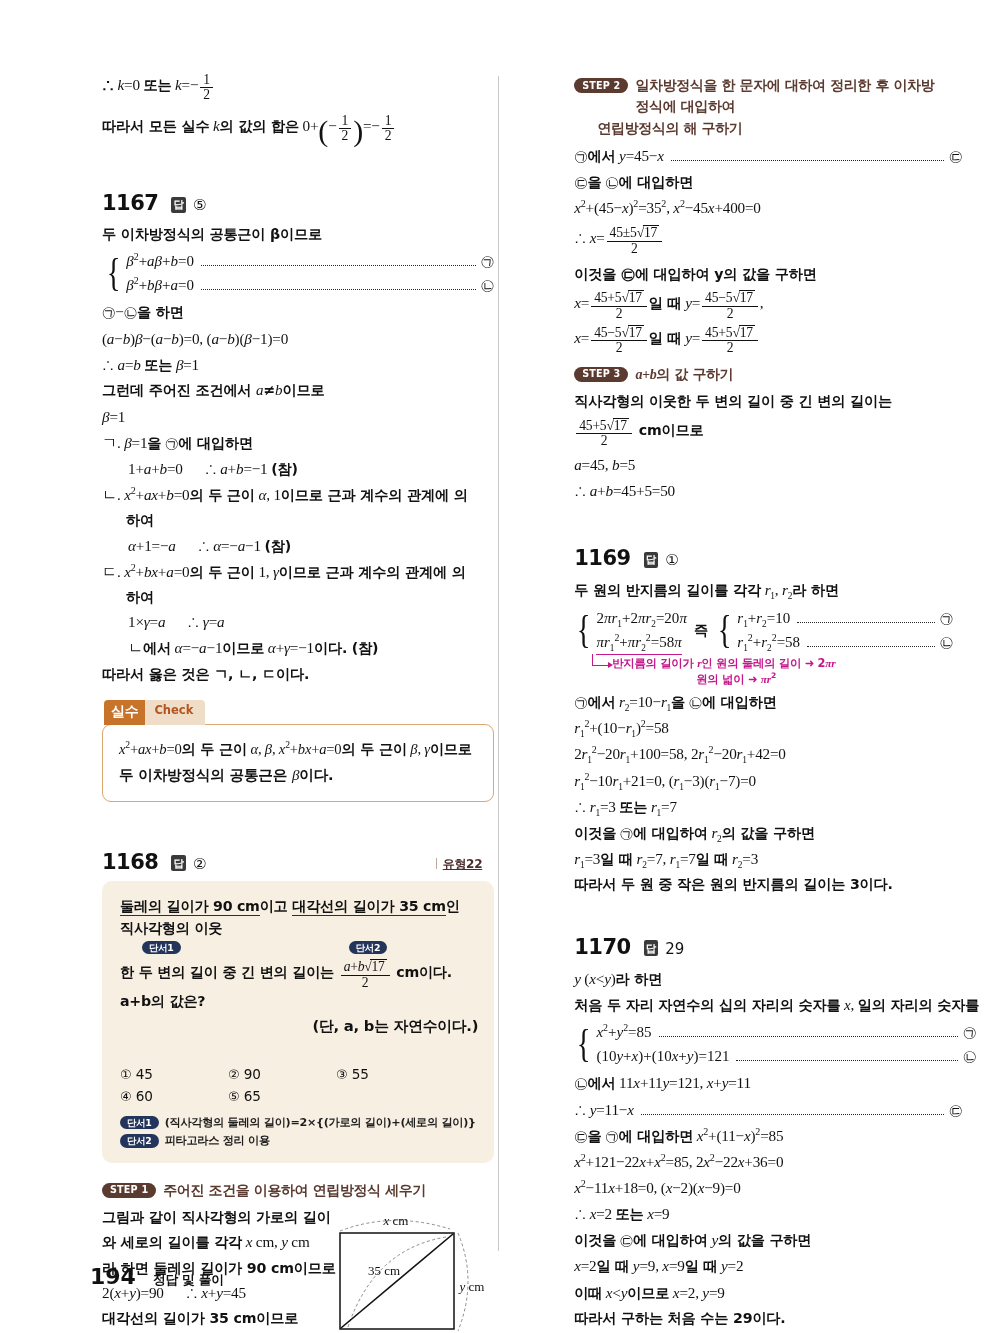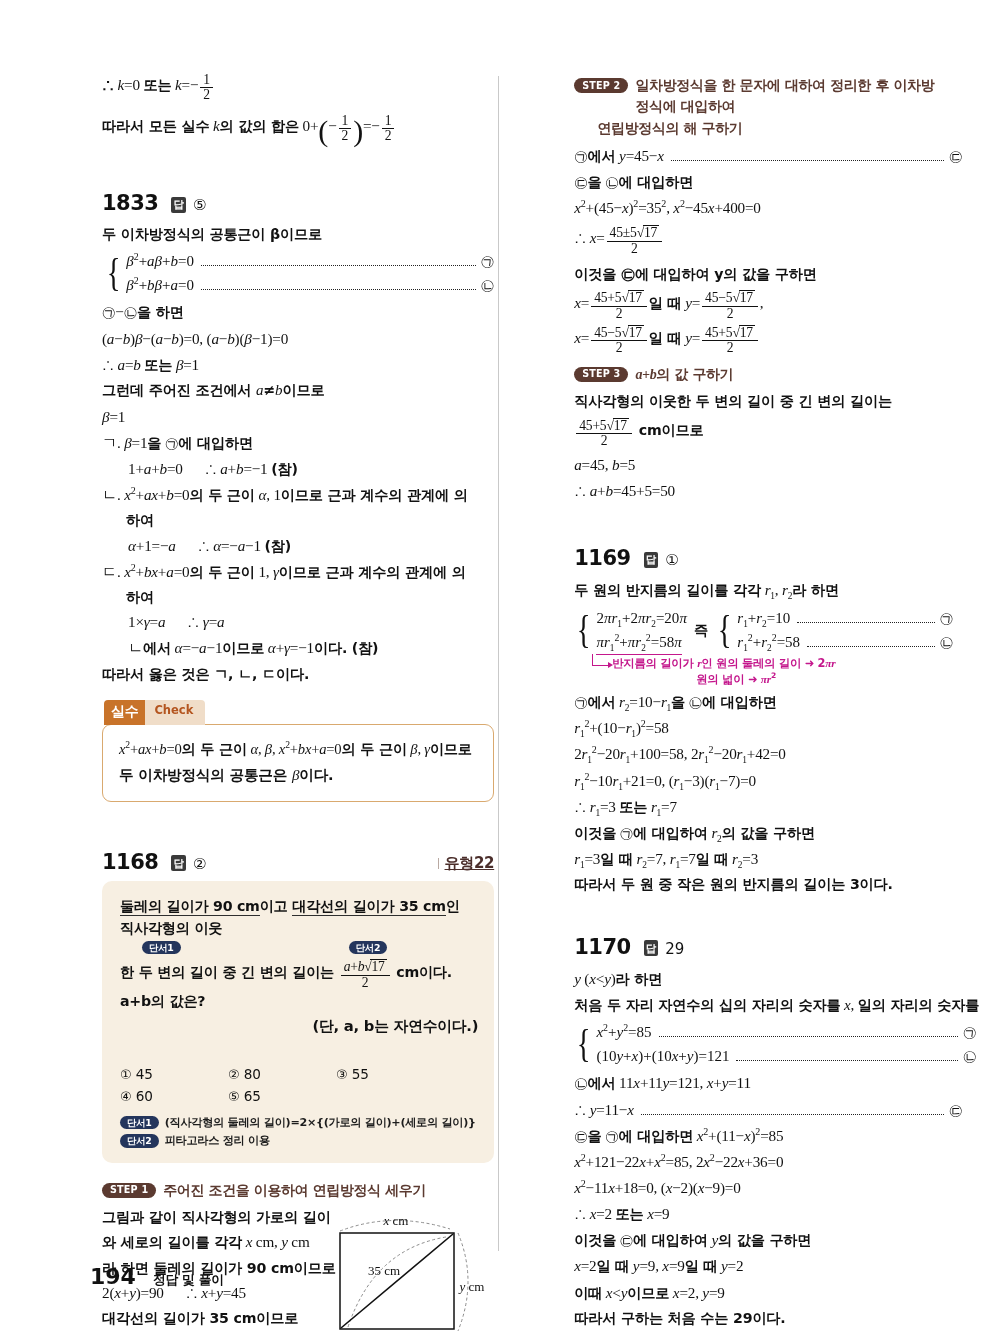--- a/index.html
+++ b/index.html
@@ -89,24 +89,24 @@
     position: relative;
     top: -2px;
   }
   .ans-val {
     margin-left: 7px;
     font-family: "DejaVu Sans", sans-serif;
     font-size: 15px;
   }
   .yuhyeong {
     position: absolute;
-    right: 0;
+    right: 12px;
     bottom: 1px;
     font-family: "DejaVu Sans", sans-serif;
-    font-size: 15px;
+    font-size: 12px;
     font-weight: bold;
     color: #4b2e2b;
     letter-spacing: -0.3px;
     text-decoration: underline;
   }
   .yuhyeong .bar {
     display: inline-block;
     width: 1px; height: 11px;
     background: #b9a9a2;
     margin-right: 6px;
@@ -368,21 +368,21 @@
       <div class="ln">
         <span class="kr">따라서 모든 실수</span> <span class="mathi">k</span><span class="kr">의 값의 합은</span>
         0+<span class="bigparen">(</span>−<span class="frac"><span class="num">1</span><span class="den">2</span></span><span class="bigparen">)</span>=−<span class="frac"><span class="num">1</span><span class="den">2</span></span>
       </div>
 
       <div class="gap28"></div>
       <div class="gap20"></div>
 
       
       <div class="prob-head">
-        <span class="prob-num">1833</span>
+        <span class="prob-num">1167</span>
         <span class="ans-icon">답</span>
         <span class="ans-val">⑤</span>
       </div>
 
       <div class="ln kr">두 이차방정식의 공통근이 β이므로</div>
 
       <div class="sys" style="margin:2px 0 2px 2px;">
         <span class="brace">{</span>
         <span class="rows" style="width:368px;">
           <span class="r dotrow">
@@ -451,21 +451,21 @@
           <span style="display:inline-block;width:168px;"></span>
           <span class="danseo">단서2</span>
         </div>
         <div class="qline" style="margin-top:5px;">
           <span class="kr">한 두 변의 길이 중 긴 변의 길이는 </span><span class="frac"><span class="num"><span class="mathi">a</span>+<span class="mathi">b</span><span class="radsign">√</span><span class="sqrt">17</span></span><span class="den">2</span></span><span class="kr"> cm이다. a+b의 값은?</span>
         </div>
         <div class="qline kr" style="text-align:right;margin-top:3px;">(단, a, b는 자연수이다.)</div>
 
         <div class="choices">
           <span class="ch"><span class="n">①</span><span>45</span></span>
-          <span class="ch"><span class="n">②</span><span>80</span></span>
+          <span class="ch"><span class="n">②</span><span>90</span></span>
           <span class="ch"><span class="n">③</span><span>55</span></span>
         </div>
         <div class="choices" style="margin-top:6px;">
           <span class="ch"><span class="n">④</span><span>60</span></span>
           <span class="ch"><span class="n">⑤</span><span>65</span></span>
         </div>
 
         <div class="hintlist">
           <div class="hintrow">
             <span class="danseo">단서1</span>

